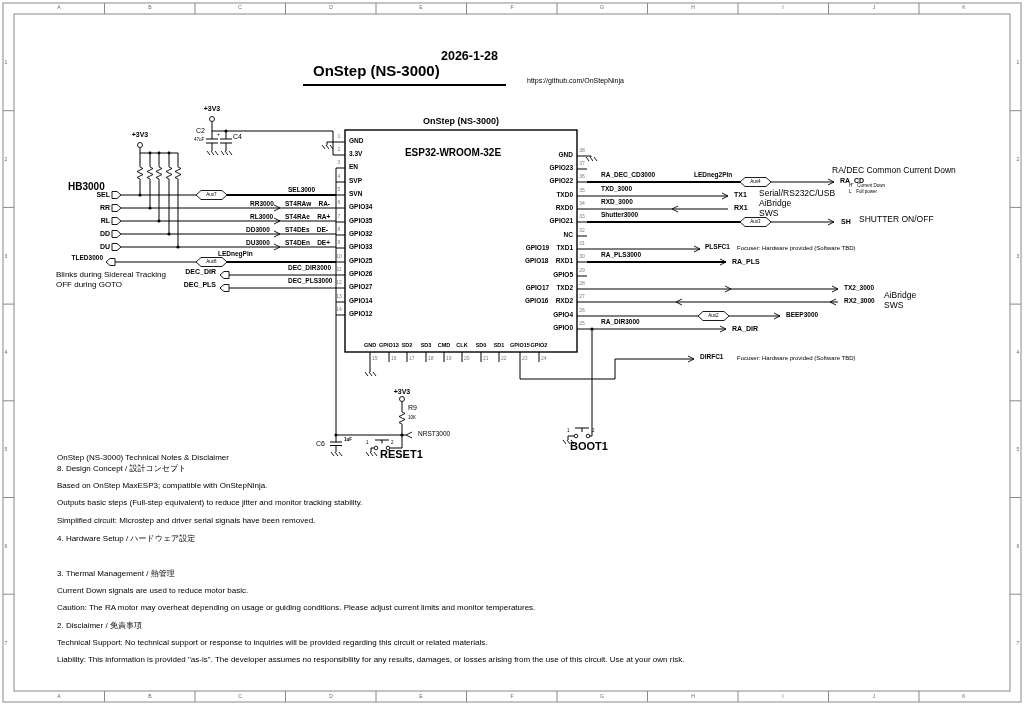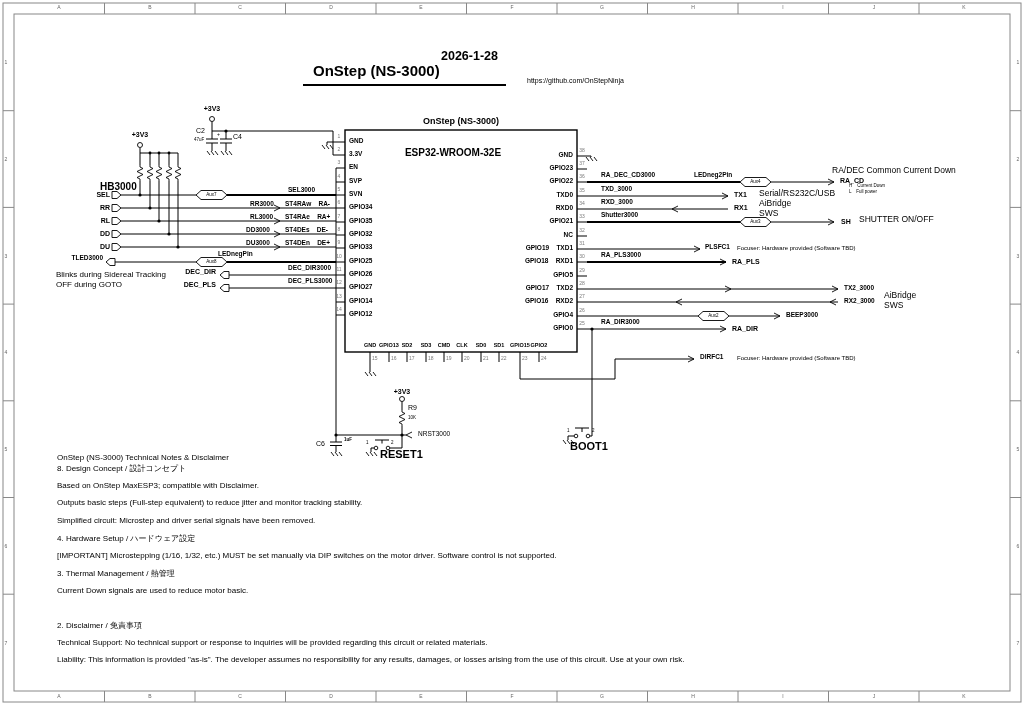--- a/index.html
+++ b/index.html
@@ -270,21 +270,21 @@
 <div class="t num" style="left:391px;top:356px">16</div>
 <div class="t num" style="left:409px;top:356px">17</div>
 <div class="t num" style="left:428px;top:356px">18</div>
 <div class="t num" style="left:446px;top:356px">19</div>
 <div class="t num" style="left:464px;top:356px">20</div>
 <div class="t num" style="left:483px;top:356px">21</div>
 <div class="t num" style="left:501px;top:356px">22</div>
 <div class="t num" style="left:522px;top:356px">23</div>
 <div class="t num" style="left:541px;top:356px">24</div>
 
-<div class="t b s10" style="left:100px;top:182px">HB3000</div>
+<div class="t b s10" style="left:68px;top:182px">HB3000</div>
 <div class="t b ra" style="left:110px;top:191px">SEL</div>
 <div class="t b ra" style="left:110px;top:204px">RR</div>
 <div class="t b ra" style="left:110px;top:217px">RL</div>
 <div class="t b ra" style="left:110px;top:230px">DD</div>
 <div class="t b ra" style="left:110px;top:243px">DU</div>
 <div class="t b s65" style="left:288px;top:187px">SEL3000</div>
 <div class="t b s65" style="left:250px;top:201px">RR3000</div>
 <div class="t b s65" style="left:250px;top:214px">RL3000</div>
 <div class="t b s65" style="left:246px;top:227px">DD3000</div>
 <div class="t b s65" style="left:246px;top:240px">DU3000</div>
@@ -351,24 +351,24 @@
 <div class="t s85" style="left:884px;top:291px">AiBridge</div>
 <div class="t s85" style="left:884px;top:301px">SWS</div>
 <div class="t b s65" style="left:786px;top:312px">BEEP3000</div>
 <div class="t b s65" style="left:601px;top:319px">RA_DIR3000</div>
 <div class="t b" style="left:732px;top:325px">RA_DIR</div>
 <div class="t b s65" style="left:700px;top:354px">DIRFC1</div>
 <div class="t s6" style="left:737px;top:355px">Focuser: Hardware provided (Software TBD)</div>
 
 <div class="note" style="left:57px;top:453px">OnStep (NS-3000) Technical Notes &amp; Disclaimer</div>
 <div class="note" style="left:57px;top:463px">8. Design Concept / 設計コンセプト</div>
-<div class="note" style="left:57px;top:481px">Based on OnStep MaxESP3; compatible with Disclaimer.</div>
+<div class="note" style="left:57px;top:481px">Based on OnStep MaxESP3; compatible with OnStepNinja.</div>
 <div class="note" style="left:57px;top:498px">Outputs basic steps (Full-step equivalent) to reduce jitter and monitor tracking stability.</div>
 <div class="note" style="left:57px;top:516px">Simplified circuit: Microstep and driver serial signals have been removed.</div>
 <div class="note" style="left:57px;top:533px">4. Hardware Setup / ハードウェア設定</div>
-<div class="note" style="left:57px;top:551px">[IMPORTANT] Microstepping (1/16, 1/32, etc.) MUST be set manually via DIP switches on the motor driver. Software control is not supported.</div>
 <div class="note" style="left:57px;top:568px">3. Thermal Management / 熱管理</div>
 <div class="note" style="left:57px;top:586px">Current Down signals are used to reduce motor basic.</div>
+<div class="note" style="left:57px;top:603px">Caution: The RA motor may overheat depending on usage or guiding conditions. Please adjust current limits and monitor temperatures.</div>
 <div class="note" style="left:57px;top:620px">2. Disclaimer / 免責事項</div>
 <div class="note" style="left:57px;top:638px">Technical Support: No technical support or response to inquiries will be provided regarding this circuit or related materials.</div>
 <div class="note" style="left:57px;top:655px">Liability: This information is provided "as-is". The developer assumes no responsibility for any results, damages, or losses arising from the use of this circuit. Use at your own risk.</div>
 
 </div>
 
 </body></html>

